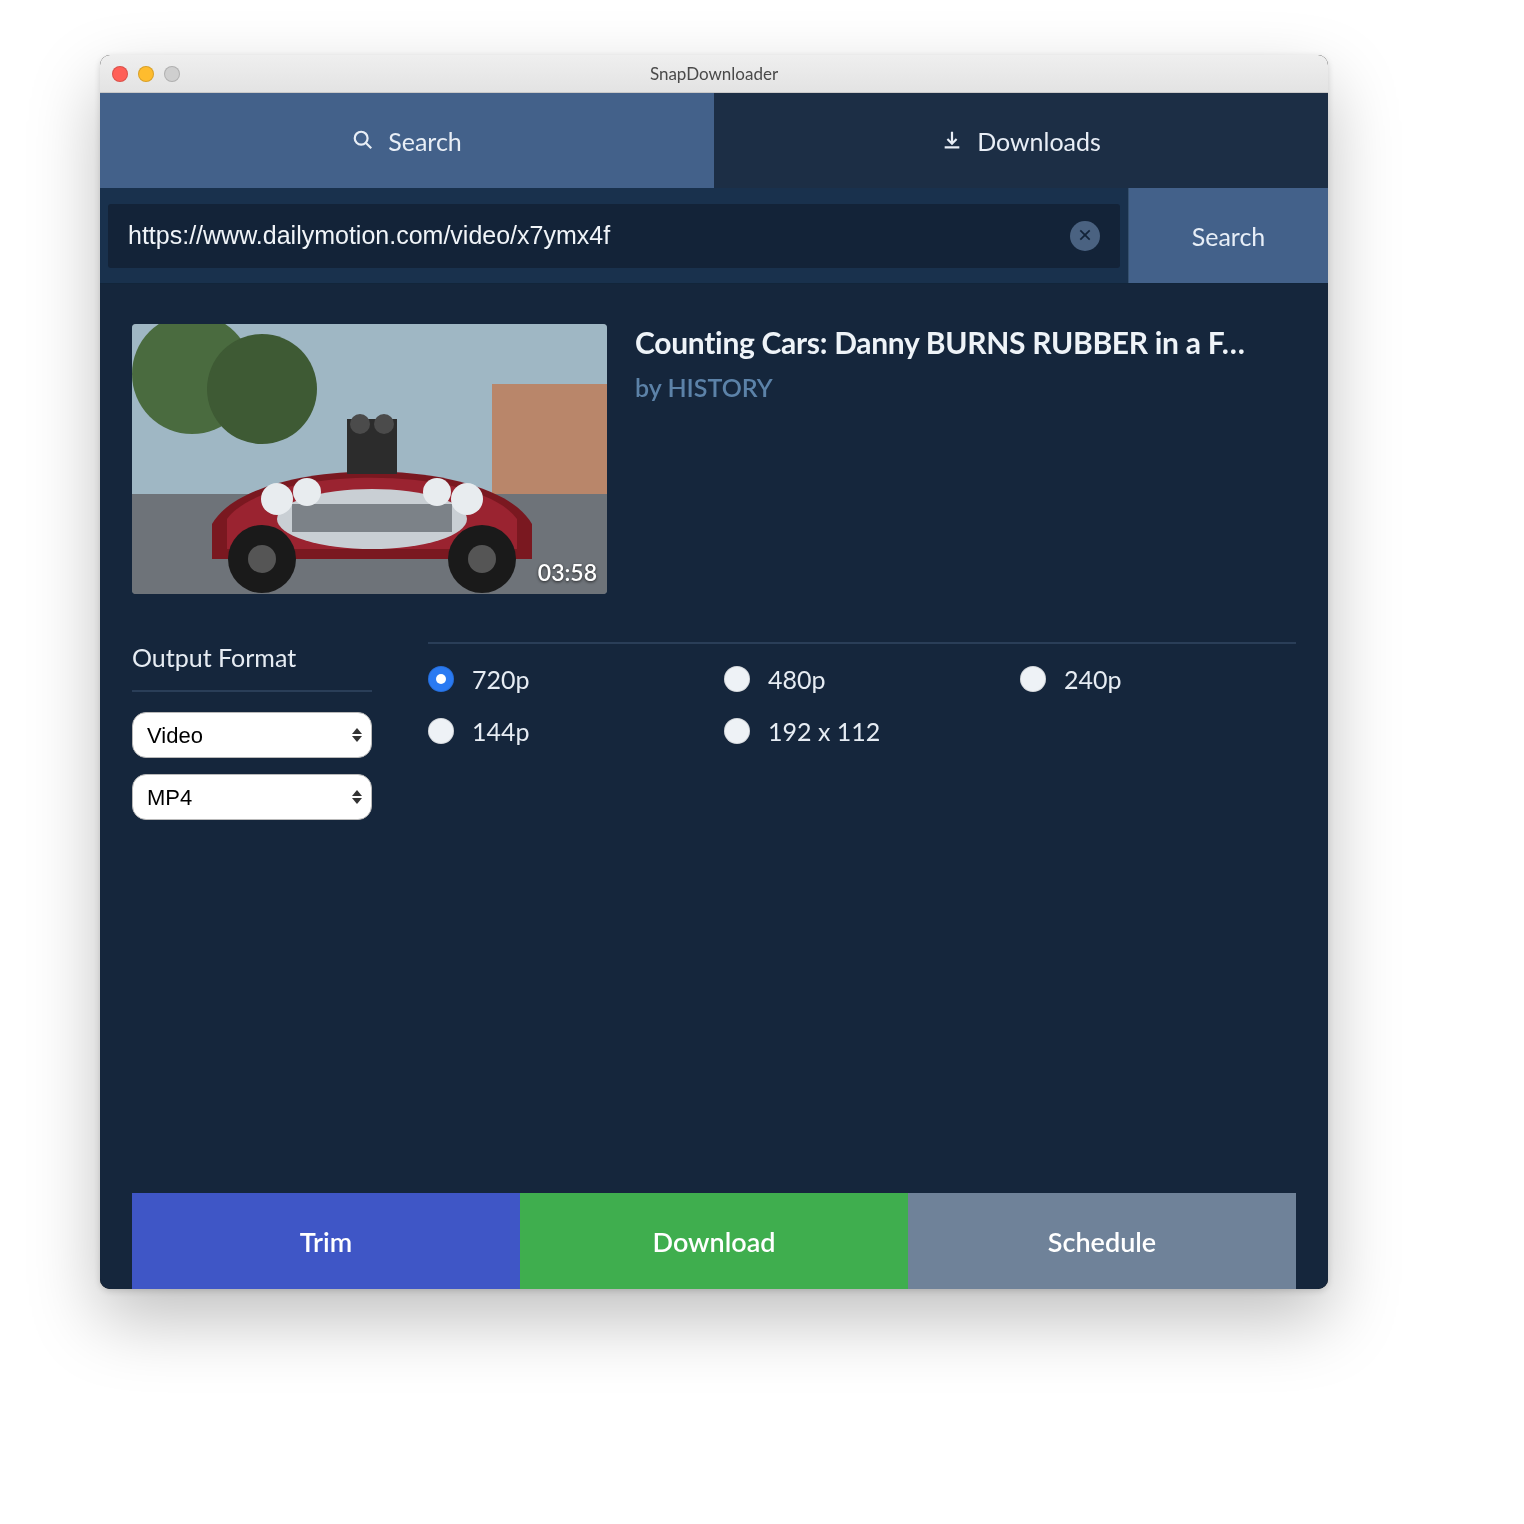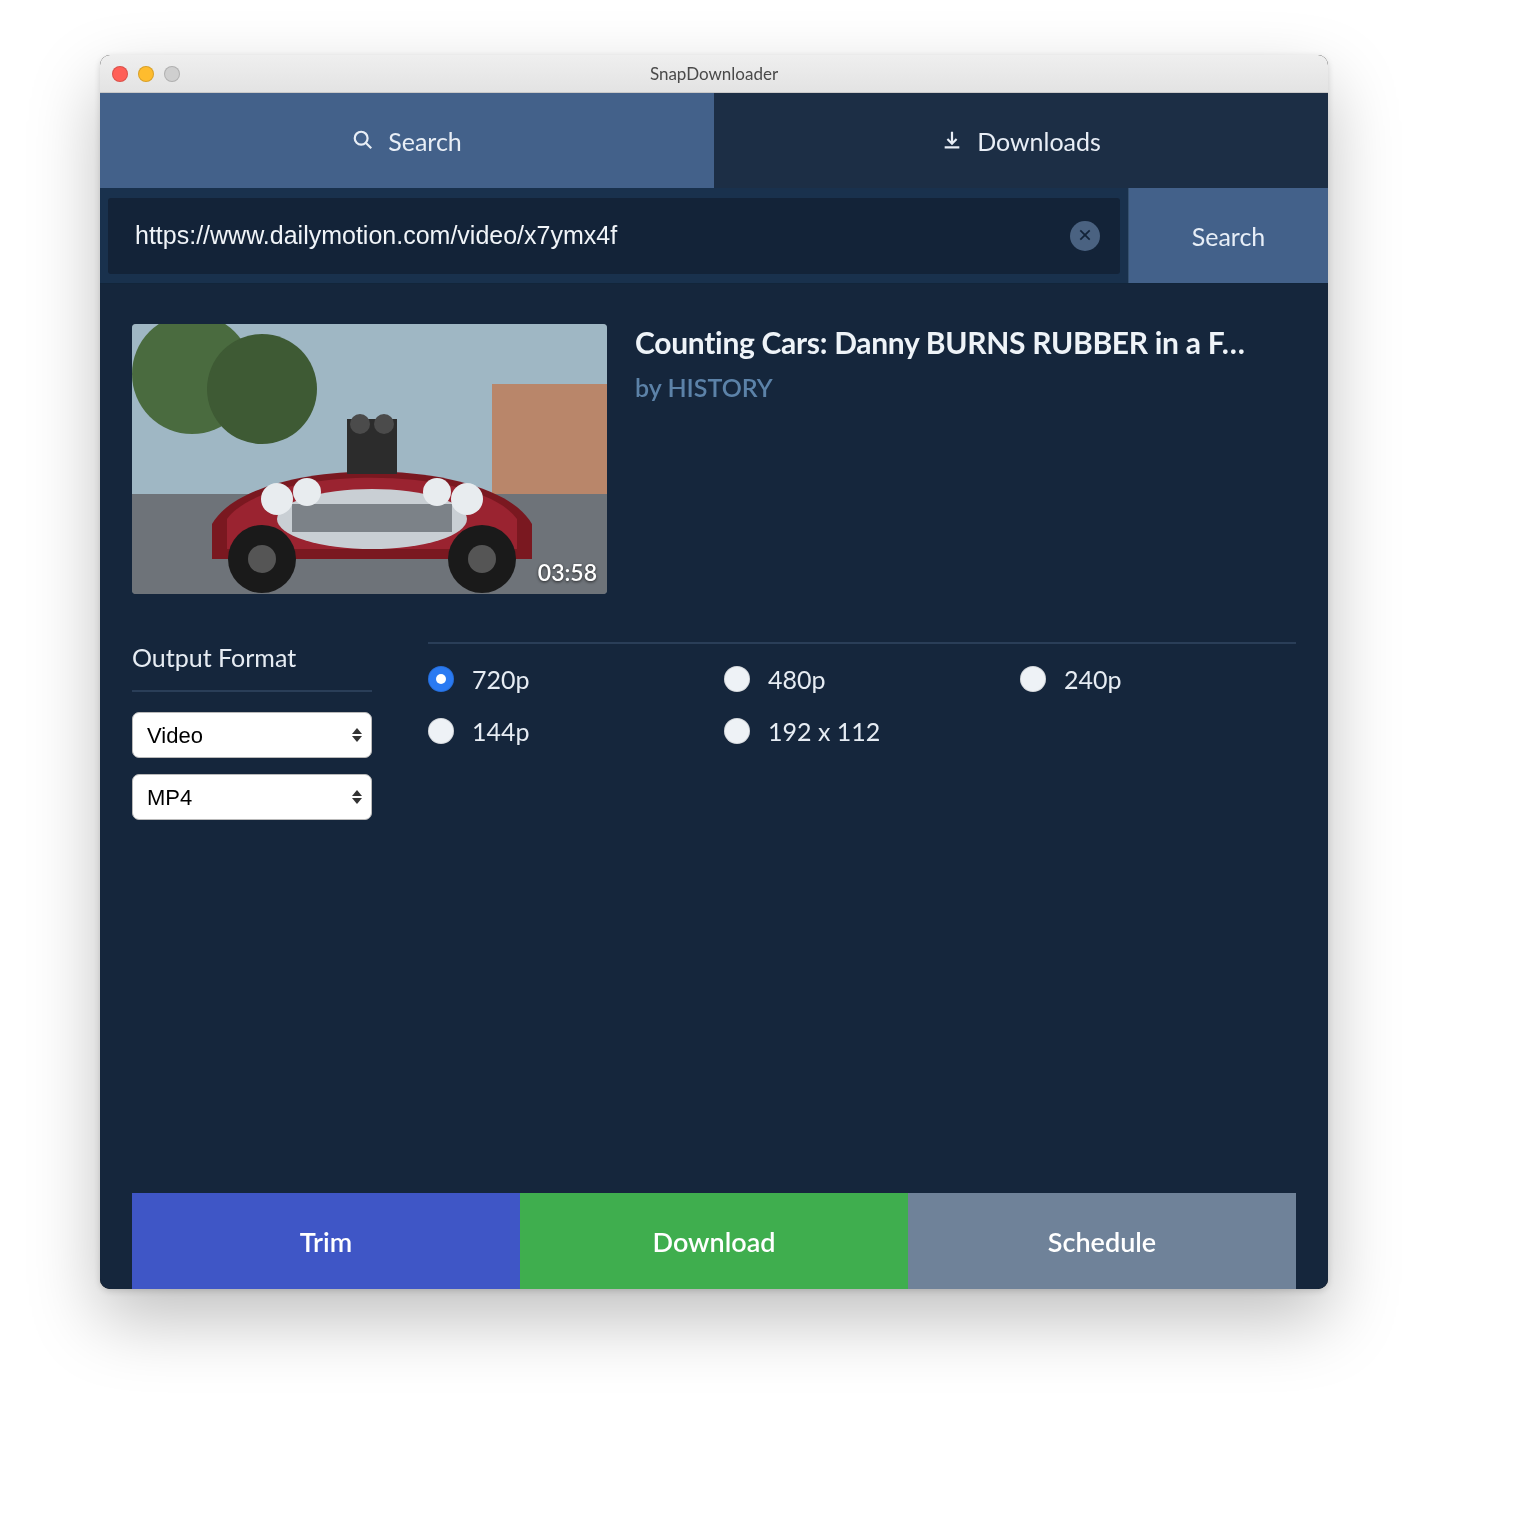--- a/index.html
+++ b/index.html
@@ -76,25 +76,25 @@
     display: flex;
     align-items: center;
     background: #19314d;
     border-bottom: 1px solid #12253a;
     height: 96px;
     padding: 0;
   }
   .search-input-wrap {
     flex: 1;
     margin: 8px;
-    height: 76px;
+    height: 64px;
     background: #132338;
     display: flex;
     align-items: center;
-    padding: 0 20px 0 27px;
+    padding: 0 20px 0 20px;
     border-radius: 3px;
   }
   .search-input {
     flex: 1;
     background: transparent;
     border: none;
     outline: none;
     color: #f0f4f8;
     font-size: 25px;
   }
@@ -172,21 +172,21 @@
     font-size: 25px;
     margin-bottom: 18px;
   }
   .col-divider { height: 2px; background: #2a3e58; width: 100%; }
   .format-col { width: 240px; }
   .quality-col { flex: 1; }
   .select-row { margin-top: 20px; display:flex; flex-direction:column; gap:16px; }
   .native-select {
     width: 100%;
     height: 46px;
-    border-radius: 7px;
+    border-radius: 14px;
     background: #fff;
     border: 1px solid #b9b9b9;
     font-size: 22px;
     padding: 0 36px 0 14px;
     appearance: none;
     -webkit-appearance: none;
     position: relative;
   }
   .select-wrap { position: relative; }
   .select-arrows {

